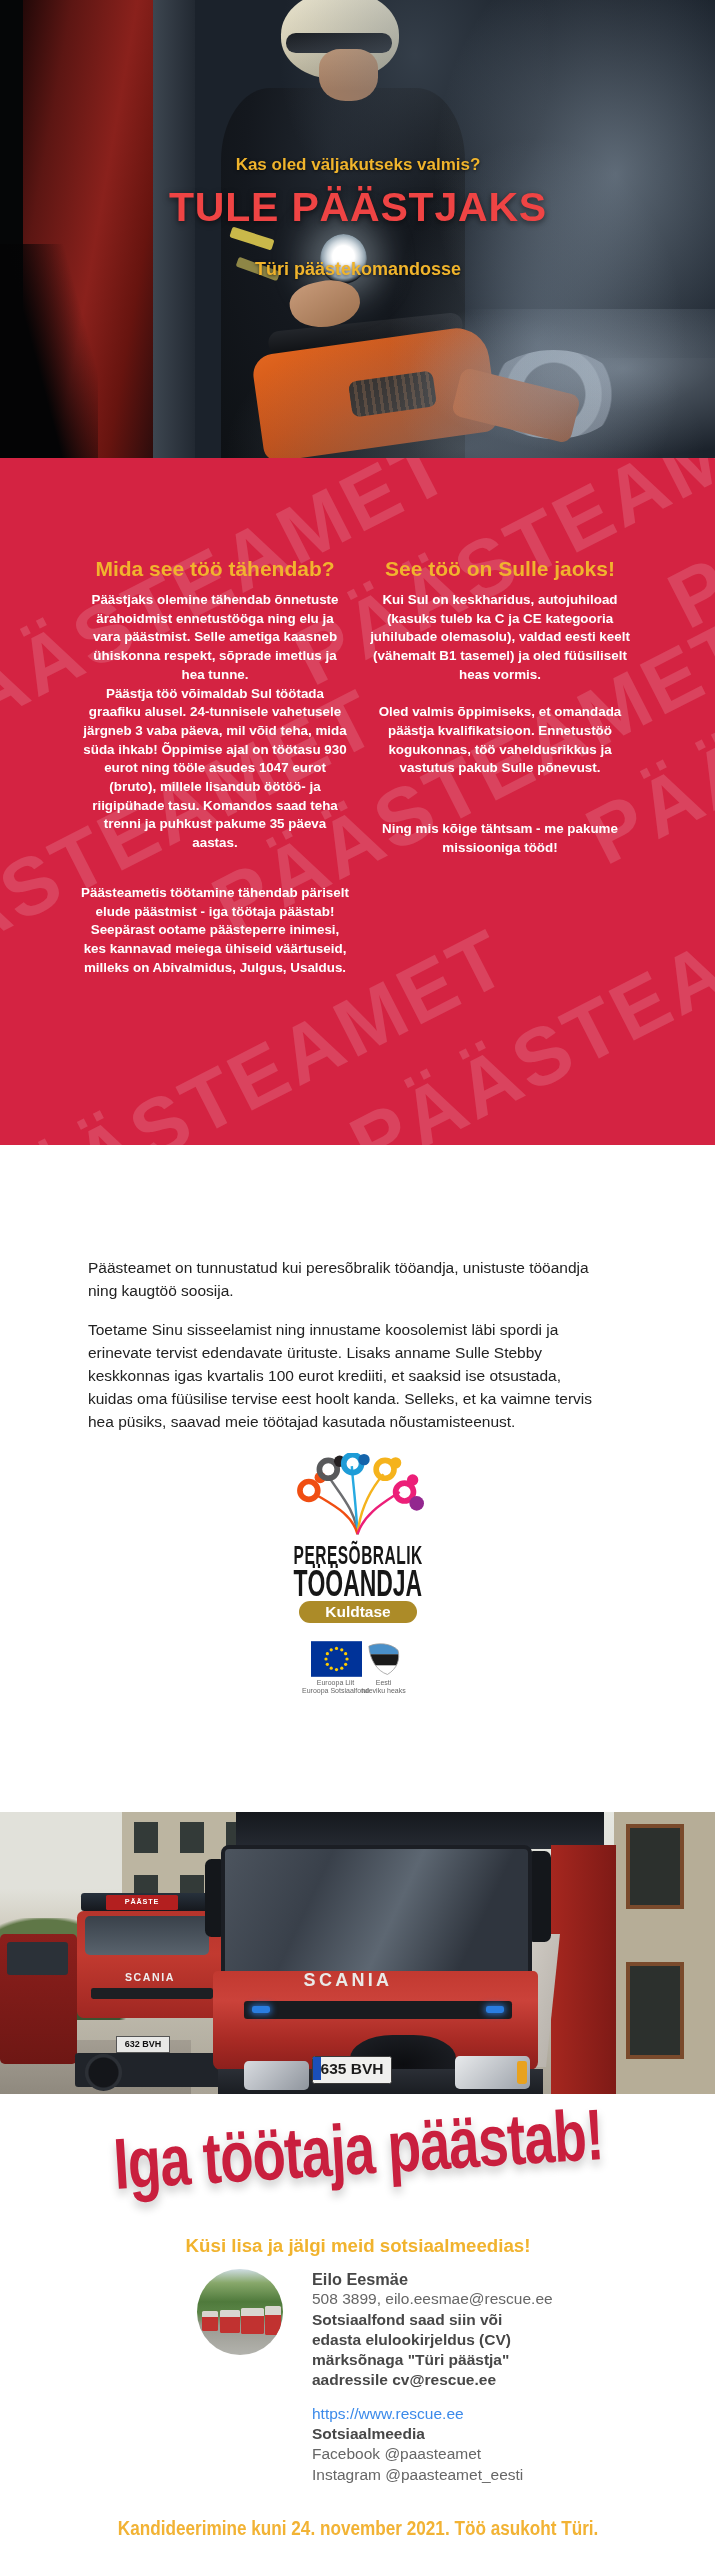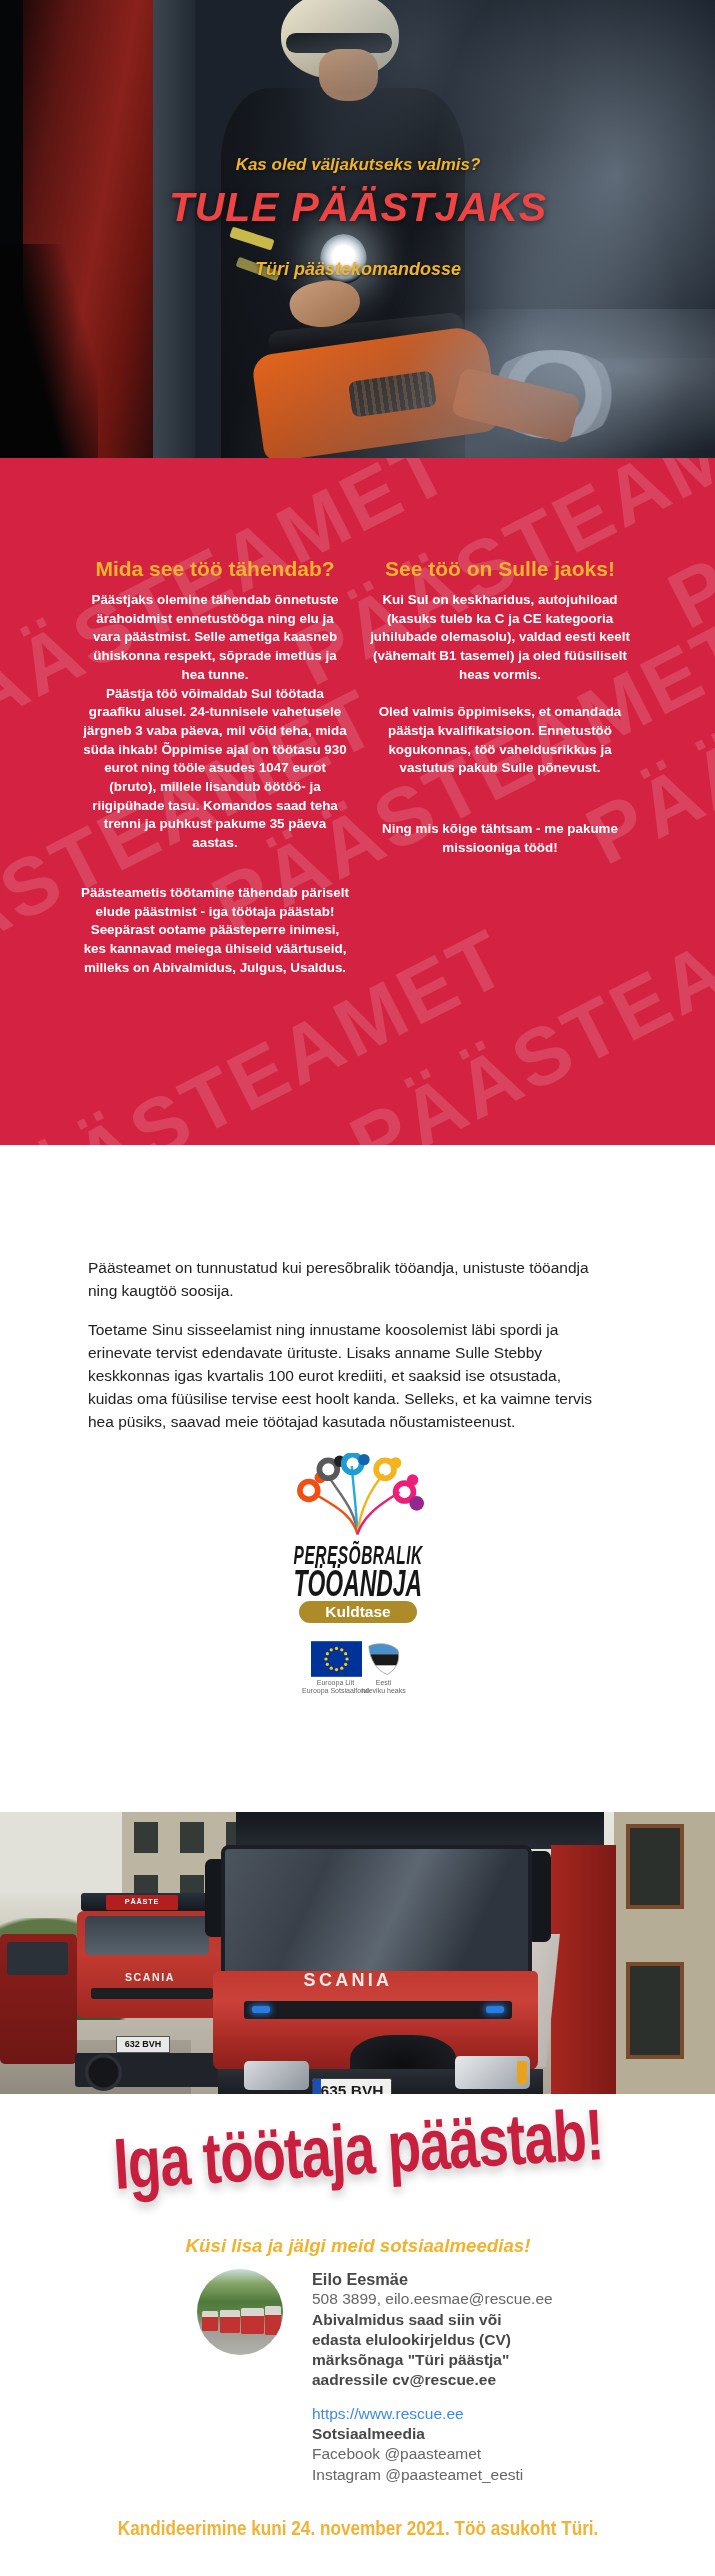--- a/index.html
+++ b/index.html
@@ -1,19 +1,19 @@
 <!DOCTYPE html>
 <html style="font-size:13px"><head>
 <meta charset="utf-8">
 <style>
   html,body{margin:0;padding:0;background:#ffffff;}
   body{display:flex;justify-content:center;font-family:"Liberation Sans","DejaVu Sans",sans-serif;}
   #page{position:relative;width:716px;height:2576px;background:#fff;overflow:hidden;}
   .abs{position:absolute;}
-  .ctr{text-align:center;font-style:italic;}
+  .ctr{text-align:center;}
 
   
   .hero{left:0;top:0;width:716px;height:458px;background:#1b222b;overflow:hidden;}
   .hero-black{left:0;top:0;width:23px;height:458px;background:#050607;}
   .hero-reddoor{left:18px;top:0;width:137px;height:458px;
     background:linear-gradient(100deg,#1c0707 0%,#5c1613 25%,#8a211c 55%,#67140f 78%,#2a0c0c 100%);}
   .hero-wall{left:153px;top:0;width:42px;height:458px;background:linear-gradient(90deg,#3d4650,#222932);}
   .hero-door{left:537px;top:0;width:179px;height:358px;
     background:linear-gradient(90deg,rgba(10,14,20,0),rgba(12,18,26,.45) 50%,rgba(18,26,36,.55));}
   .hero-smoke{left:0;top:0;width:716px;height:458px;background:
@@ -113,21 +113,21 @@
   .t1mirR{left:527px;top:39px;width:24.4px;height:91px;border-radius:6.5px;background:#14171b;}
   .t1white{left:486px;top:122px;width:67px;height:133px;transform:skewX(-6deg);
     background:linear-gradient(100deg,#ded9d2,#b9b4ad);}
   .t1redside{left:551px;top:33px;width:65px;height:250px;background:linear-gradient(90deg,#a6271f,#7e1a16);}
   .t1body{left:213px;top:159px;width:325px;height:99px;border-radius:4.9px 4.9px 8.1px 8.1px;
     background:linear-gradient(180deg,#c23930 0%,#cb423a 30%,#a82a24 70%,#8c1f1c 100%);}
   .t1brand{left:234px;top:158px;width:228px;color:#e9e9e7;font-size:18px;font-weight:bold;letter-spacing:3.3px;text-align:center;}
   .t1grill{left:244px;top:189px;width:268px;height:18px;border-radius:3.3px;background:#191b1f;}
   .bluelight{width:18px;height:6.5px;border-radius:2.4px;background:#2a7de0;box-shadow:0 0 6.5px 1.6px rgba(42,125,224,.8);}
   .t1plate{left:312px;top:244px;width:78px;height:26px;background:#f0f0ee;border:1.6px solid #3a3a3a;border-radius:2.4px;
-    color:#1b1b1b;font-size:15.5px;font-weight:bold;text-align:center;line-height:24.4px;margin-top:22px;}
+    color:#1b1b1b;font-size:15.5px;font-weight:bold;text-align:center;line-height:24.4px;}
   .t1plate-eu{position:absolute;left:0;top:0;width:8.1px;height:23px;background:#1a4fb8;}
   .t1bumper{left:218px;top:257px;width:325px;height:25px;background:linear-gradient(180deg,#2b2f36,#1a1d22);}
   .t1lampR{left:455px;top:244px;width:75px;height:33px;border-radius:4.9px;background:linear-gradient(135deg,#e8eaec,#9aa0a8);}
   .t1amber{left:517px;top:249px;width:9.8px;height:23px;background:#e8a21e;border-radius:2.4px;}
   .t1lampL{left:244px;top:249px;width:65px;height:29px;border-radius:4.9px;background:linear-gradient(135deg,#d8dbe0,#8f959d);}
   .t1tarp{left:350px;top:223px;width:106px;height:59px;border-radius:40% 40% 20% 20%;
     background:radial-gradient(#0c0d10,#1f2228);}
 
   
   .slogan{left:0;top:2108px;width:716px;text-align:center;}
@@ -324,21 +324,21 @@
   <div class="abs ctr c-head">Küsi lisa ja jälgi meid sotsiaalmeedias!</div>
   <div class="abs avatar">
     <div class="av-truck" style="left:4.9px;top:42px;width:16.3px;height:19.5px;"></div>
     <div class="av-truck" style="left:23px;top:41px;width:19.5px;height:23px;"></div>
     <div class="av-truck" style="left:44px;top:39px;width:23px;height:26px;"></div>
     <div class="av-truck" style="left:68px;top:37px;width:16.3px;height:29px;"></div>
   </div>
   <div class="abs c-info">
     <p class="c-name">Eilo Eesmäe</p>
     <p>508 3899, eilo.eesmae@rescue.ee</p>
-    <p class="c-bold">Abivalmidus saad siin või</p>
+    <p class="c-bold">Sotsiaalfond saad siin või</p>
     <p class="c-bold">edasta elulookirjeldus (CV)</p>
     <p class="c-bold">märksõnaga "Türi päästja"</p>
     <p class="c-bold">aadressile cv@rescue.ee</p>
     <a href="#" class="c-link">https://www.rescue.ee</a>
     <p class="c-bold c-social">Sotsiaalmeedia</p>
     <p>Facebook @paasteamet</p>
     <p>Instagram @paasteamet_eesti</p>
   </div>
 
   <div class="abs footer">

